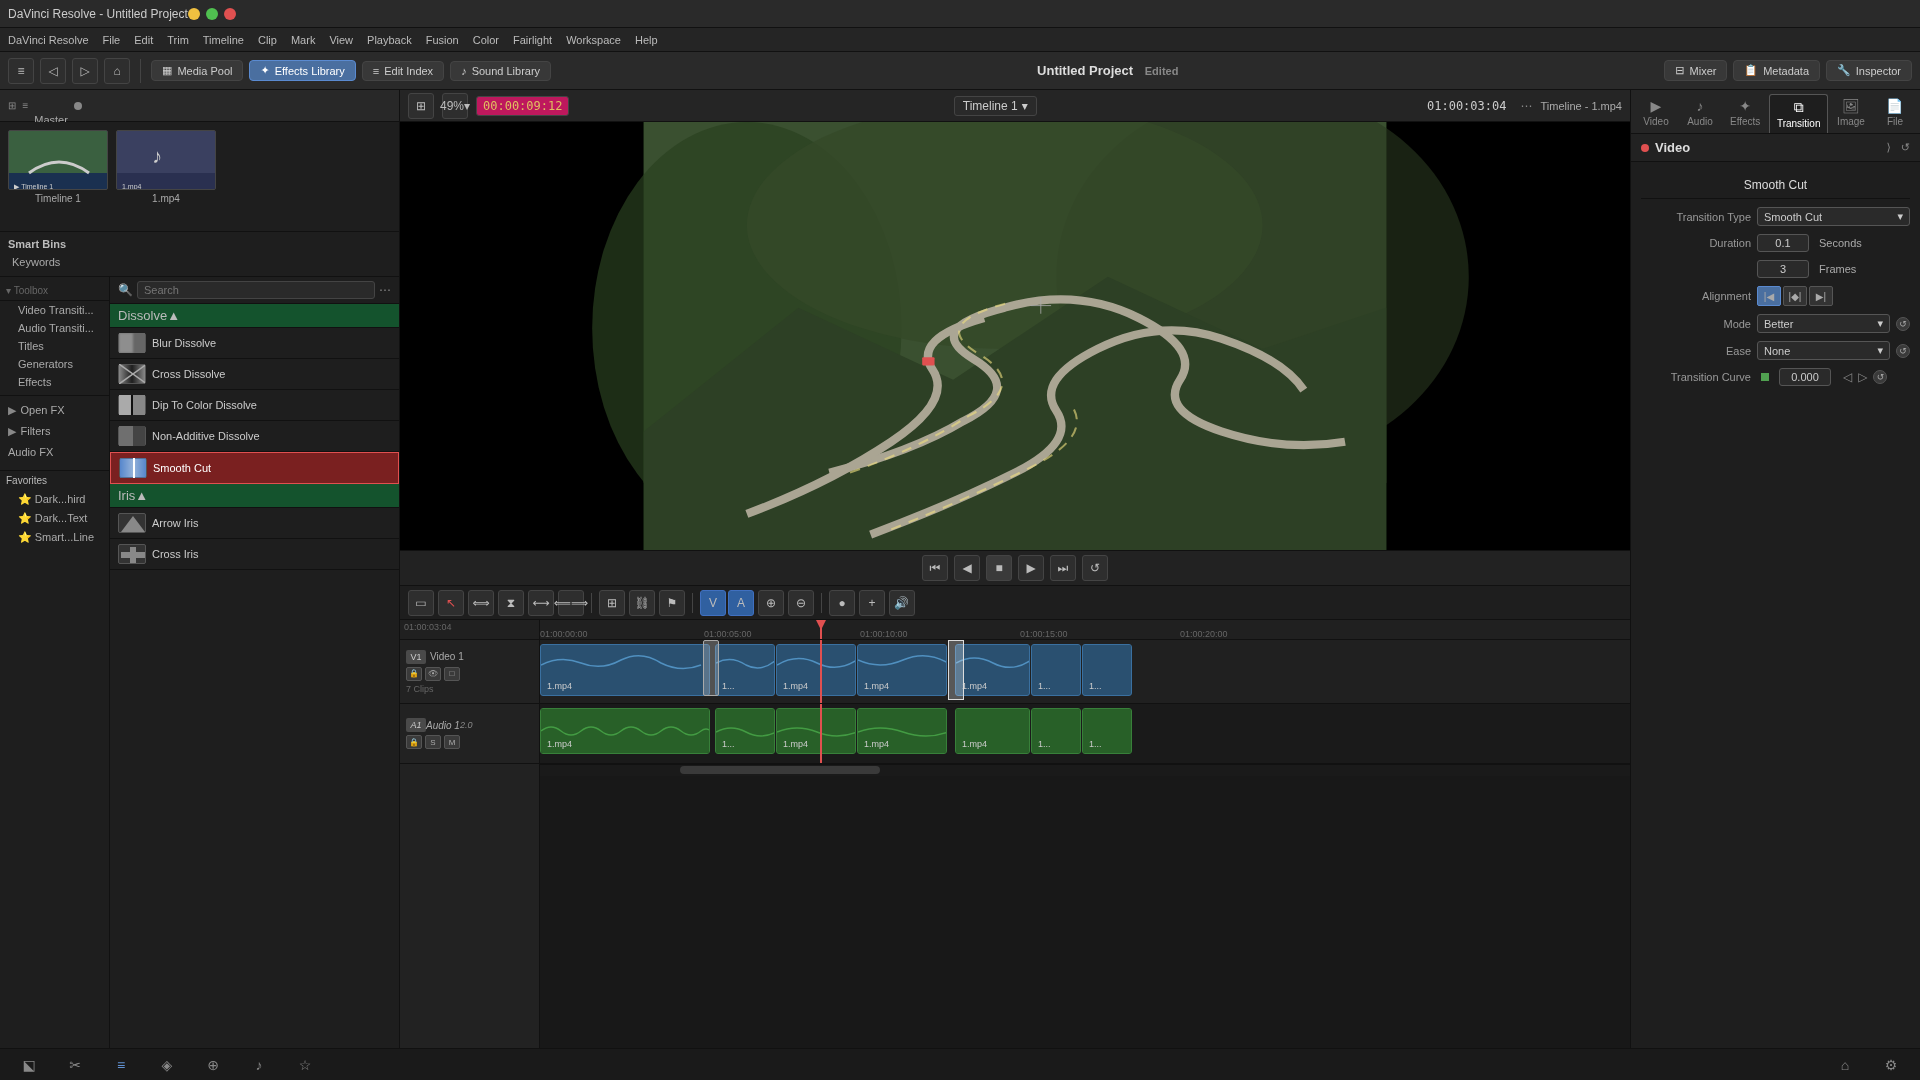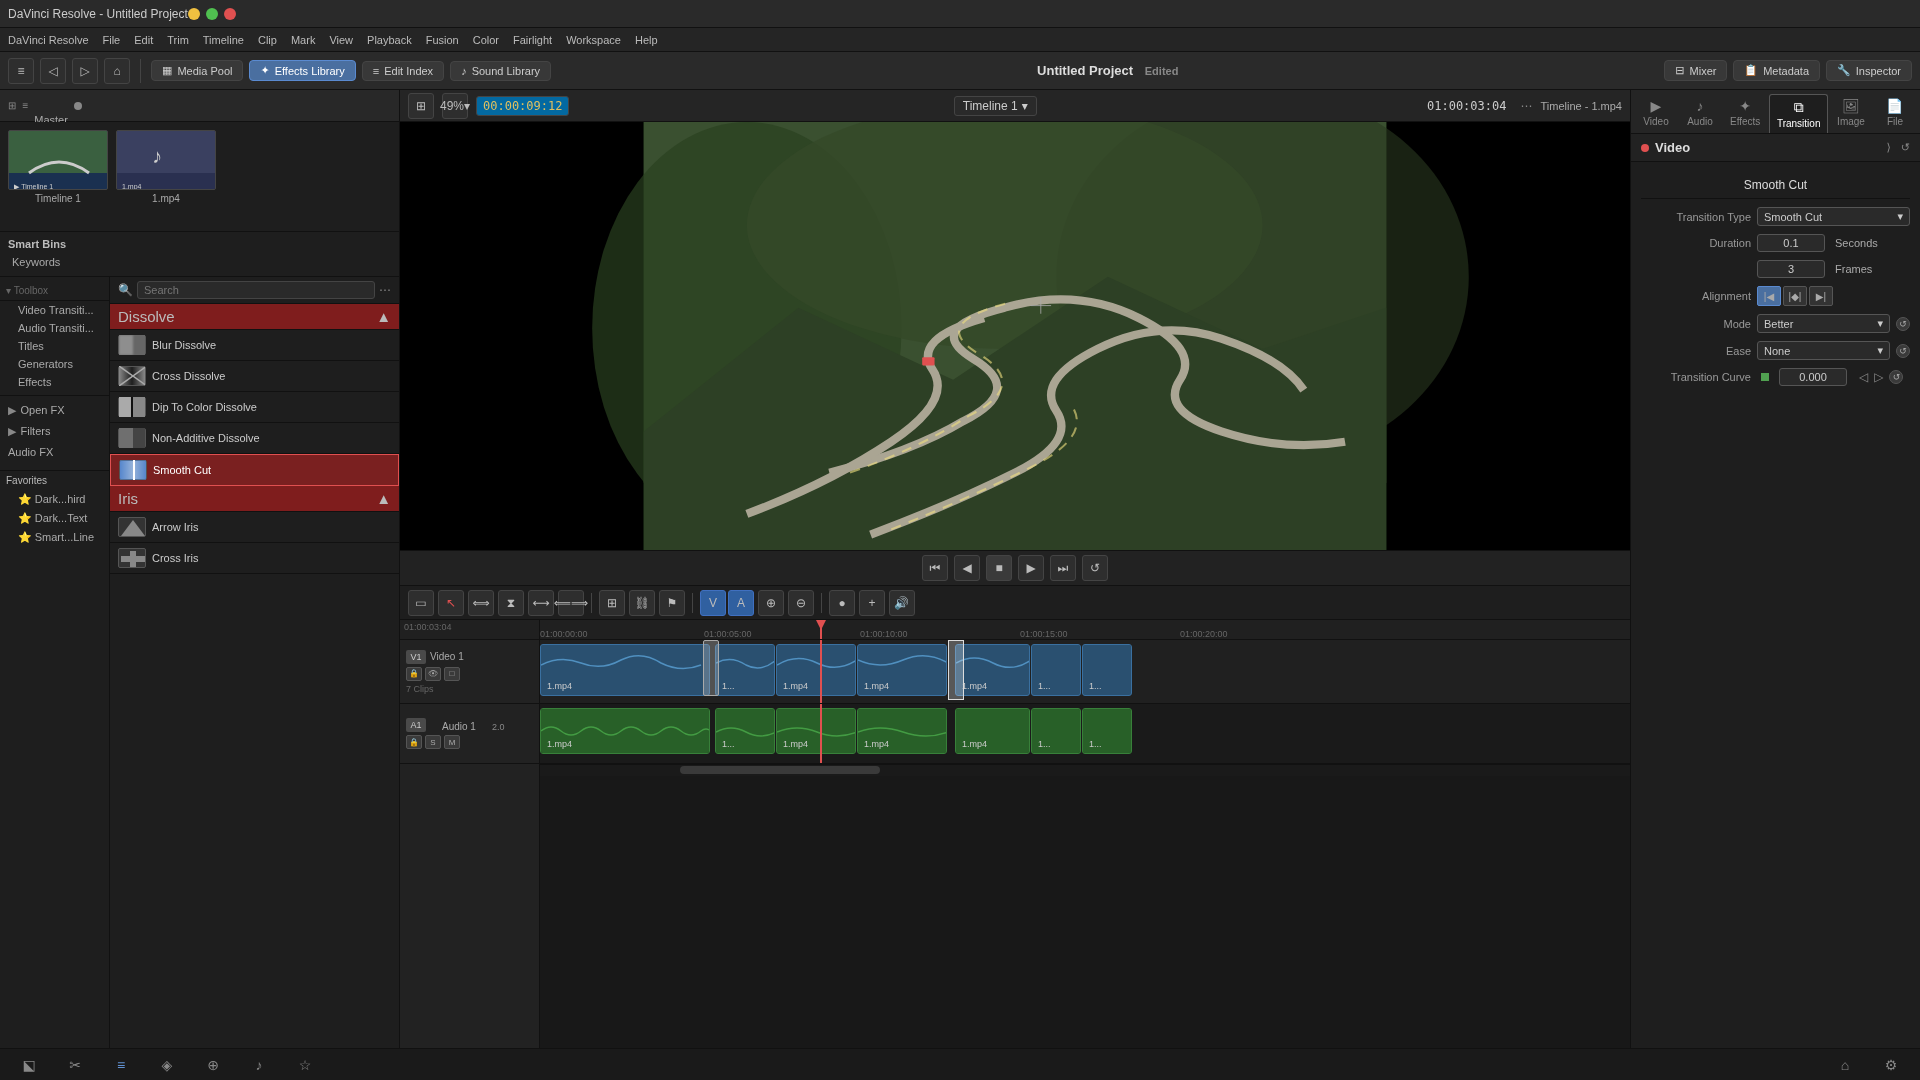--- a/index.html
+++ b/index.html
@@ -194,24 +194,23 @@
       border: 1px solid #444;
       border-radius: 3px;
       color: #ccc;
       padding: 2px 6px;
       font-size: 11px;
     }
     .dissolve-section { }
     .section-header {
       display: flex;
       align-items: center;
-      justify-content: space-between;
       padding: 4px 8px;
-      background: #7f1d1d;
-      font-size: 15px;
+      background: #14532d;
+      font-size: 13px;
       color: #bbb;
       border-bottom: 1px solid #111;
       cursor: pointer;
     }
     .transition-item {
       display: flex;
       align-items: center;
       gap: 6px;
       padding: 5px 8px;
       border-bottom: 1px solid #111;
@@ -346,21 +345,21 @@
       border-radius: 3px;
       color: #ccc;
       padding: 2px 6px;
       font-size: 11px;
       display: flex;
       align-items: center;
       justify-content: space-between;
       cursor: pointer;
     }
     .inspector-number {
-      width: 68px;
+      width: 52px;
       background: #2a2a2a;
       border: 1px solid #555;
       border-radius: 3px;
       color: #ccc;
       padding: 2px 6px;
       font-size: 11px;
       text-align: center;
     }
     .inspector-unit {
       font-size: 11px;
@@ -833,21 +832,21 @@
   </div>
 
   <div id="center">
 
     <div id="preview-bar">
       <div class="tl-btn">⊞</div>
       <div class="tl-btn">
         <span>49%</span>
         <span>▾</span>
       </div>
-      <div style="font-family:monospace;font-size:12px;color:#e0c060;background:#0369a1;border:1px solid #444;padding:2px 6px;border-radius:3px;">
+      <div style="font-family:monospace;font-size:12px;color:#e0c060;background:#be185d;border:1px solid #444;padding:2px 6px;border-radius:3px;">
         <span>00:00:09:12</span>
       </div>
       <div style="flex:1;"></div>
       <div style="display:flex;align-items:center;gap:4px;background:#2a2a2a;border:1px solid #444;border-radius:3px;padding:2px 8px;">
         <span>Timeline 1</span>
         <span>▾</span>
       </div>
       <div style="flex:1;"></div>
       <div style="font-family:monospace;font-size:12px;color:#ccc;padding:2px 6px;">
         <span>01:00:03:04</span>
@@ -941,21 +940,21 @@
               <div class="track-icon-btn">🔒</div>
               <div class="track-icon-btn">👁</div>
               <div class="track-icon-btn">□</div>
             </div>
             <div style="font-size:9px;color:#666;">7 Clips</div>
           </div>
         </div>
 
         <div class="track-header audio">
           <div style="display:flex;flex-direction:column;gap:3px;width:100%;">
-            <div style="display:flex;align-items:flex-end;gap:16px;">
+            <div style="display:flex;align-items:center;gap:0;font-style:italic;">
               <span class="track-label-badge">A1</span>
               <span style="font-size:10px;">Audio 1</span>
               <span style="font-size:9px;color:#888;">2.0</span>
             </div>
             <div style="display:flex;gap:3px;">
               <div class="track-icon-btn">🔒</div>
               <div class="track-icon-btn">S</div>
               <div class="track-icon-btn">M</div>
             </div>
           </div>

